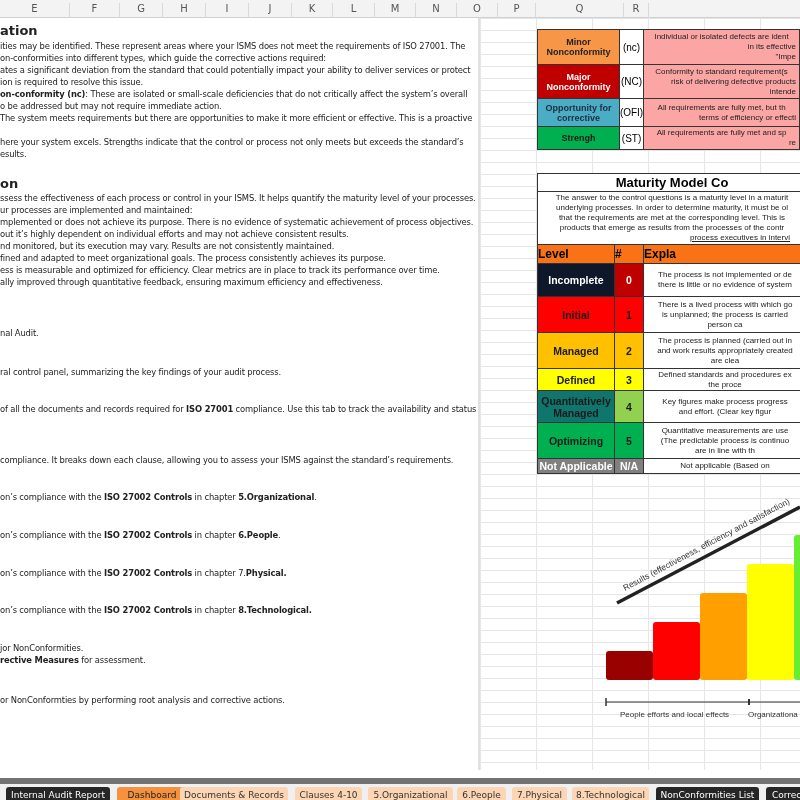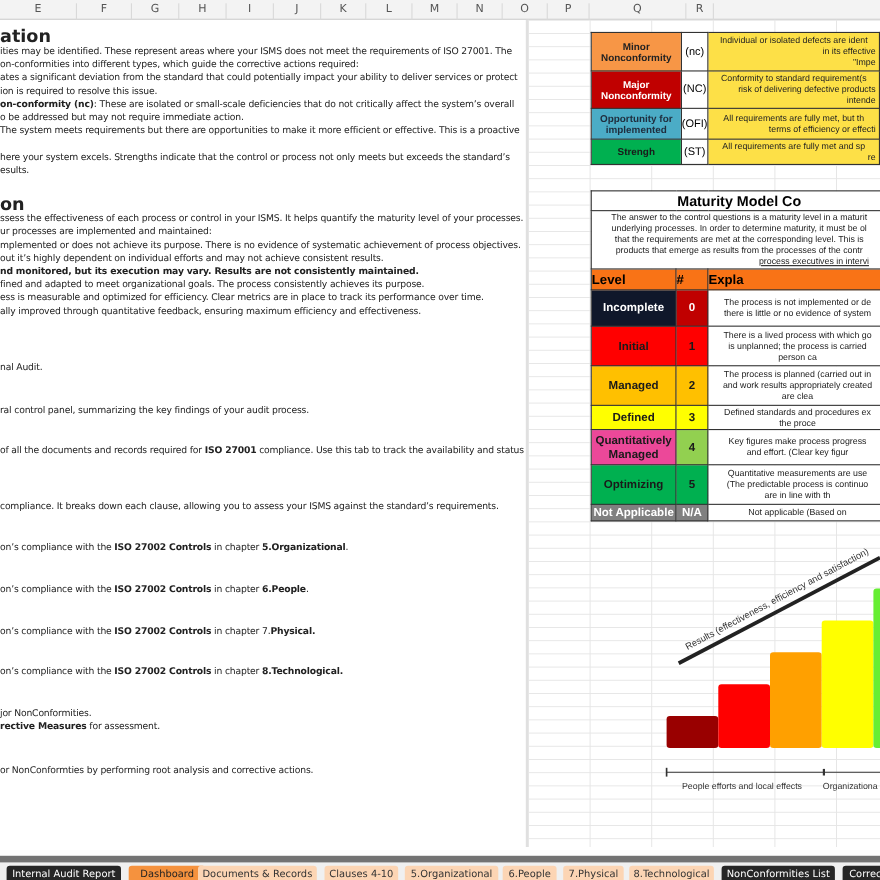--- a/index.html
+++ b/index.html
@@ -1,31 +1,31 @@
 <!DOCTYPE html>
 <html><head>
 <meta charset="utf-8">
 <style>
   * { box-sizing: border-box; margin: 0; padding: 0; }
   body { width: 800px; height: 800px; overflow: hidden; background: #ffffff; font-family: "Liberation Sans", sans-serif; position: relative; }
   .colhdr { position: absolute; top: 0; left: 0; width: 800px; height: 18px; background: #f3f3f3; border-bottom: 1px solid #cfcfcf; font-family: "DejaVu Sans", sans-serif; font-size: 10px; color: #555; }
   .colhdr span { position: absolute; top: 3px; text-align: center; border-right: 1px solid #d9d9d9; height: 15px; }
   .left { position: absolute; top: 18px; left: 0; width: 478px; height: 752px; overflow: hidden; font-family: "DejaVu Sans", sans-serif; color: #222; }
-  .left .h { position: absolute; left: 0; font-weight: bold; font-size: 16px; white-space: nowrap; }
+  .left .h { position: absolute; left: 0; font-weight: bold; font-size: 13px; white-space: nowrap; }
   .left .t { position: absolute; left: 0; font-size: 8.4px; white-space: nowrap; letter-spacing: -0.15px; }
   .left b { font-weight: bold; }
   .divider { position: absolute; top: 18px; left: 478px; width: 2px; height: 752px; background: #e0e0e0; }
   .grid { position: absolute; top: 18px; left: 480px; width: 320px; height: 752px;
     background-image: linear-gradient(#e6e6e6 1px, transparent 1px), linear-gradient(90deg, #e6e6e6 1px, transparent 1px);
     background-size: 100% 12px, 56px 100%; background-position: 0 0, 0 0; }
   table { border-collapse: collapse; position: absolute; font-family: Liberation Sans, sans-serif; }
   .nc td { border: 1px solid #333; font-size: 8px; text-align: center; vertical-align: middle; }
   .nc td.lab { font-weight: bold; font-size: 9px; width: 86px; }
   .nc td.code { width: 23px; font-size: 10px; background: #fff; }
-  .nc td.desc { width: 180px; background: #fde047; color: #222; padding: 0 3px; line-height: 10px; }
+  .nc td.desc { width: 180px; background: #fca5a5; color: #222; padding: 0 3px; line-height: 10px; }
   .mm { left: 537px; top: 173px; width: 270px; }
   .mm td { border: 1px solid #333; }
   .mm .title { font-weight: bold; font-size: 13px; text-align: center; height: 18px; background: #fff; }
   .mm .intro { font-size: 8px; text-align: center; line-height: 10px; height: 52px; padding: 1px 2px; color: #222; background: #fff; }
   .mm .hdr td { font-weight: bold; font-size: 12px; text-align: left; height: 19px; background: #f97316; }
   .mm .lv td { font-size: 8px; text-align: center; vertical-align: middle; }
   .mm .lv td.lab { font-weight: bold; font-size: 10.5px; width: 77px; }
   .mm .lv td.num { font-weight: bold; font-size: 10.5px; width: 29px; }
   .mm .lv td.desc { background: #fff; color: #222; line-height: 10px; padding: 0 2px; }
   .chart { position: absolute; left: 590px; top: 480px; width: 210px; height: 250px; }
@@ -65,21 +65,21 @@
   <div class="t" style="top:83px;">o be addressed but may not require immediate action.</div>
   <div class="t" style="top:95px;">The system meets requirements but there are opportunities to make it more efficient or effective. This is a proactive</div>
   <div class="t" style="top:119px;">here your system excels. Strengths indicate that the control or process not only meets but exceeds the standard’s</div>
   <div class="t" style="top:131px;">esults.</div>
 
   <div class="h" style="top:158px;">on</div>
   <div class="t" style="top:175px;">ssess the effectiveness of each process or control in your ISMS. It helps quantify the maturity level of your processes.</div>
   <div class="t" style="top:187px;">ur processes are implemented and maintained:</div>
   <div class="t" style="top:199px;">mplemented or does not achieve its purpose. There is no evidence of systematic achievement of process objectives.</div>
   <div class="t" style="top:211px;">out it’s highly dependent on individual efforts and may not achieve consistent results.</div>
-  <div class="t" style="top:223px;font-weight:bold;">nd monitored, but its execution may vary. Results are not consistently maintained.</div>
+  <div class="t" style="top:223px;">nd monitored, but its execution may vary. Results are not consistently maintained.</div>
   <div class="t" style="top:235px;">fined and adapted to meet organizational goals. The process consistently achieves its purpose.</div>
   <div class="t" style="top:247px;">ess is measurable and optimized for efficiency. Clear metrics are in place to track its performance over time.</div>
   <div class="t" style="top:259px;">ally improved through quantitative feedback, ensuring maximum efficiency and effectiveness.</div>
 
   <div class="t" style="top:310px;">nal Audit.</div>
   <div class="t" style="top:349px;">ral control panel, summarizing the key findings of your audit process.</div>
   <div class="t" style="top:386px;"><span>of all the documents and records required for </span><b>ISO 27001</b><span> compliance. Use this tab to track the availability and status of</span></div>
   <div class="t" style="top:437px;"> compliance. It breaks down each clause, allowing you to assess your ISMS against the standard’s requirements.</div>
 
   <div class="t" style="top:474px;"><span>on’s compliance with the </span><b>ISO 27002 Controls</b><span> in chapter </span><b>5.Organizational</b>.</div>
@@ -109,21 +109,21 @@
   <tr style="height:34px;">
     <td class="lab" id="nc1" style="background: rgb(192, 0, 0); color: rgb(255, 255, 255);">Major Nonconformity</td>
     <td class="code">(NC)</td>
     <td class="desc">
           <div>Conformity to standard requirement(s</div>
           <div style="text-align:right;">risk of delivering defective products</div>
           <div style="text-align:right;">intende</div>
         </td>
   </tr>
   <tr style="height:28px;">
-    <td class="lab" id="nc2" style="background: rgb(75, 172, 198); color: rgb(31, 45, 61);">Opportunity for implemented</td>
+    <td class="lab" id="nc2" style="background: rgb(75, 172, 198); color: rgb(31, 45, 61);">Opportunity for corrective</td>
     <td class="code">(OFI)</td>
     <td class="desc">
           <div>All requirements are fully met, but th</div>
           <div style="text-align:right;">terms of efficiency or effecti</div>
         </td>
   </tr>
   <tr style="height:23px;">
     <td class="lab" id="nc3" style="background: rgb(0, 176, 80); color: rgb(26, 26, 26);">Strengh</td>
     <td class="code">(ST)</td>
     <td class="desc">
@@ -181,21 +181,21 @@
   </tr>
   <tr class="lv" id="lv3" style="height: 22px;">
     <td class="lab" style="background: rgb(255, 255, 0); color: rgb(26, 26, 26);">Defined</td>
     <td class="num" style="background: rgb(255, 255, 0); color: rgb(26, 26, 26);">3</td>
     <td class="desc">
           <div>Defined standards and procedures ex</div>
           <div>the proce</div>
         </td>
   </tr>
   <tr class="lv" id="lv4" style="height: 32px;">
-    <td class="lab" style="background: #ec4899; color: rgb(26, 26, 26);">Quantitatively Managed</td>
+    <td class="lab" style="background: #0f766e; color: rgb(26, 26, 26);">Quantitatively Managed</td>
     <td class="num" style="background: rgb(146, 208, 80); color: rgb(26, 26, 26);">4</td>
     <td class="desc">
           <div>Key figures make process progress</div>
           <div>and effort. (Clear key figur</div>
         </td>
   </tr>
   <tr class="lv" id="lv5" style="height: 36px;">
     <td class="lab" style="background: rgb(0, 176, 80); color: rgb(26, 26, 26);">Optimizing</td>
     <td class="num" style="background: rgb(0, 176, 80); color: rgb(26, 26, 26);">5</td>
     <td class="desc">

